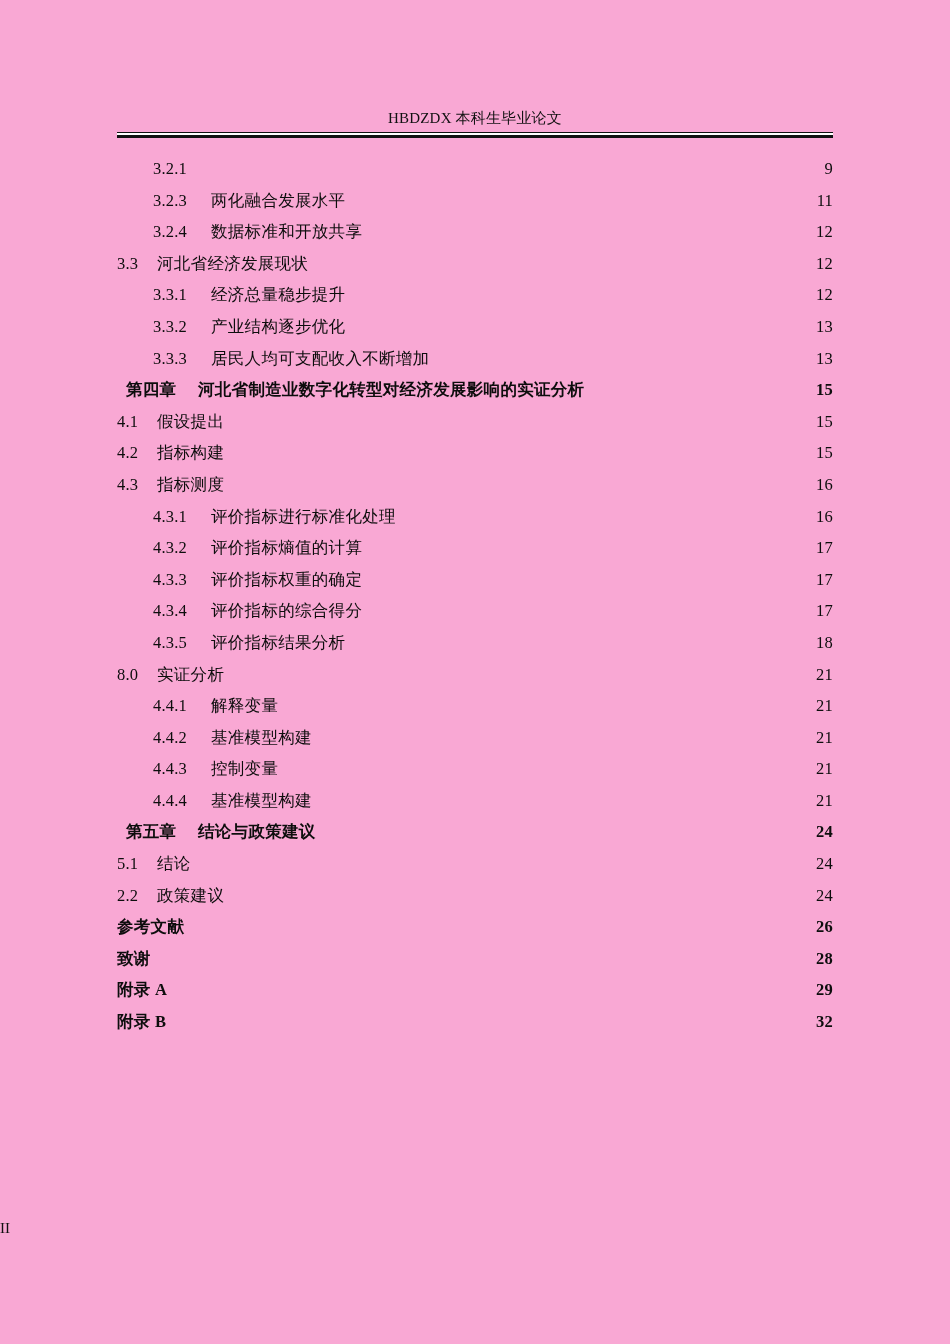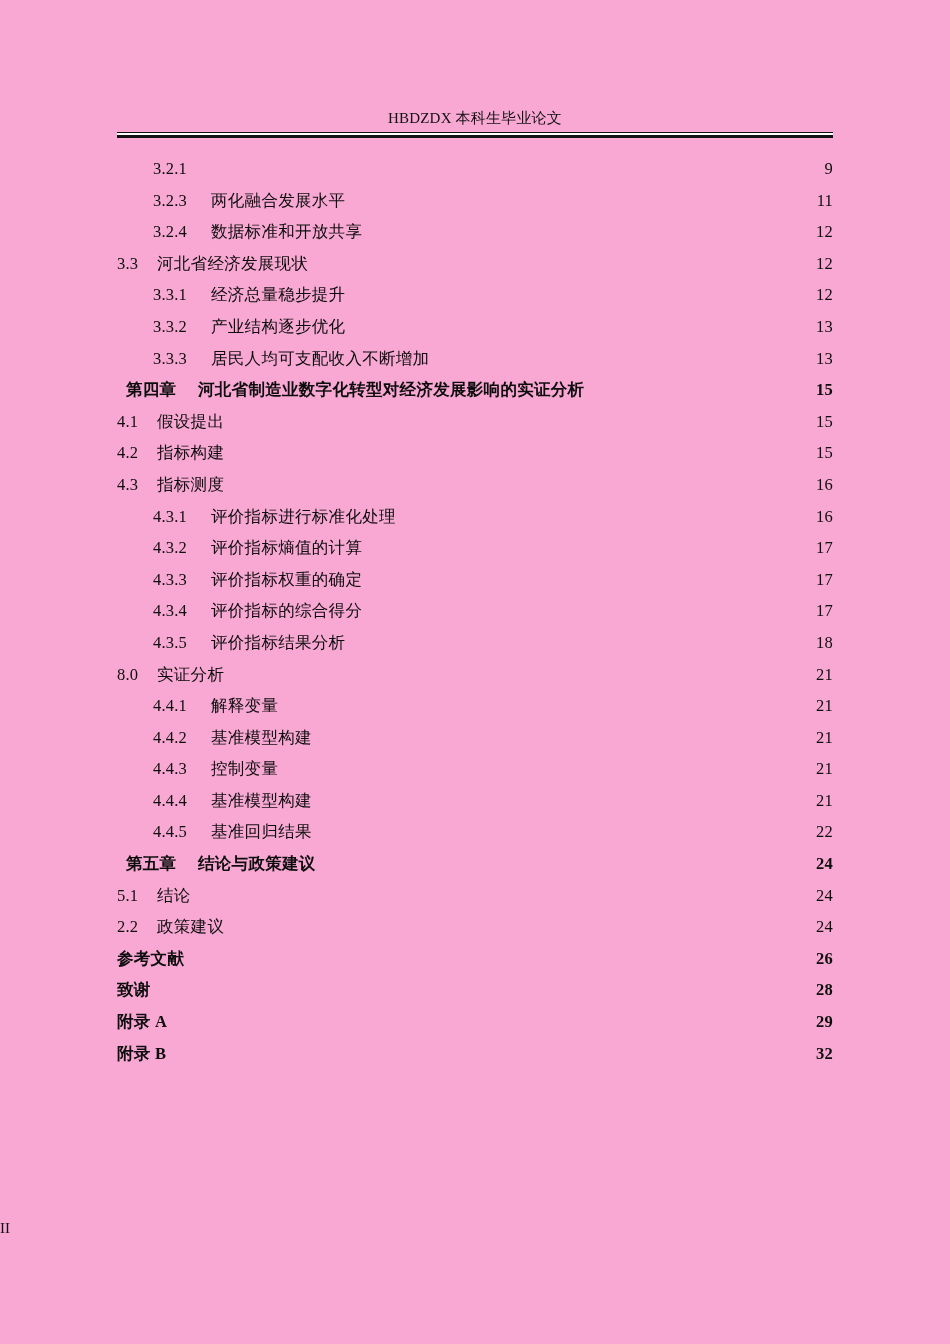--- a/index.html
+++ b/index.html
@@ -264,26 +264,20 @@
         <span class="toc-label">控制变量</span>
         <span class="toc-dots"></span>
         <span class="toc-page">21</span>
       </div>
       <div class="toc-row lvl-3">
         <span class="toc-num">4.4.4</span>
         <span class="toc-label">基准模型构建</span>
         <span class="toc-dots"></span>
         <span class="toc-page">21</span>
       </div>
-      <div class="toc-row lvl-3">
-        <span class="toc-num">4.4.5</span>
-        <span class="toc-label">基准回归结果</span>
-        <span class="toc-dots"></span>
-        <span class="toc-page">22</span>
-      </div>
       <div class="toc-row lvl-1">
         <span class="toc-num">第五章</span>
         <span class="toc-label">结论与政策建议</span>
         <span class="toc-dots"></span>
         <span class="toc-page">24</span>
       </div>
       <div class="toc-row lvl-2">
         <span class="toc-num">5.1</span>
         <span class="toc-label">结论</span>
         <span class="toc-dots"></span>

